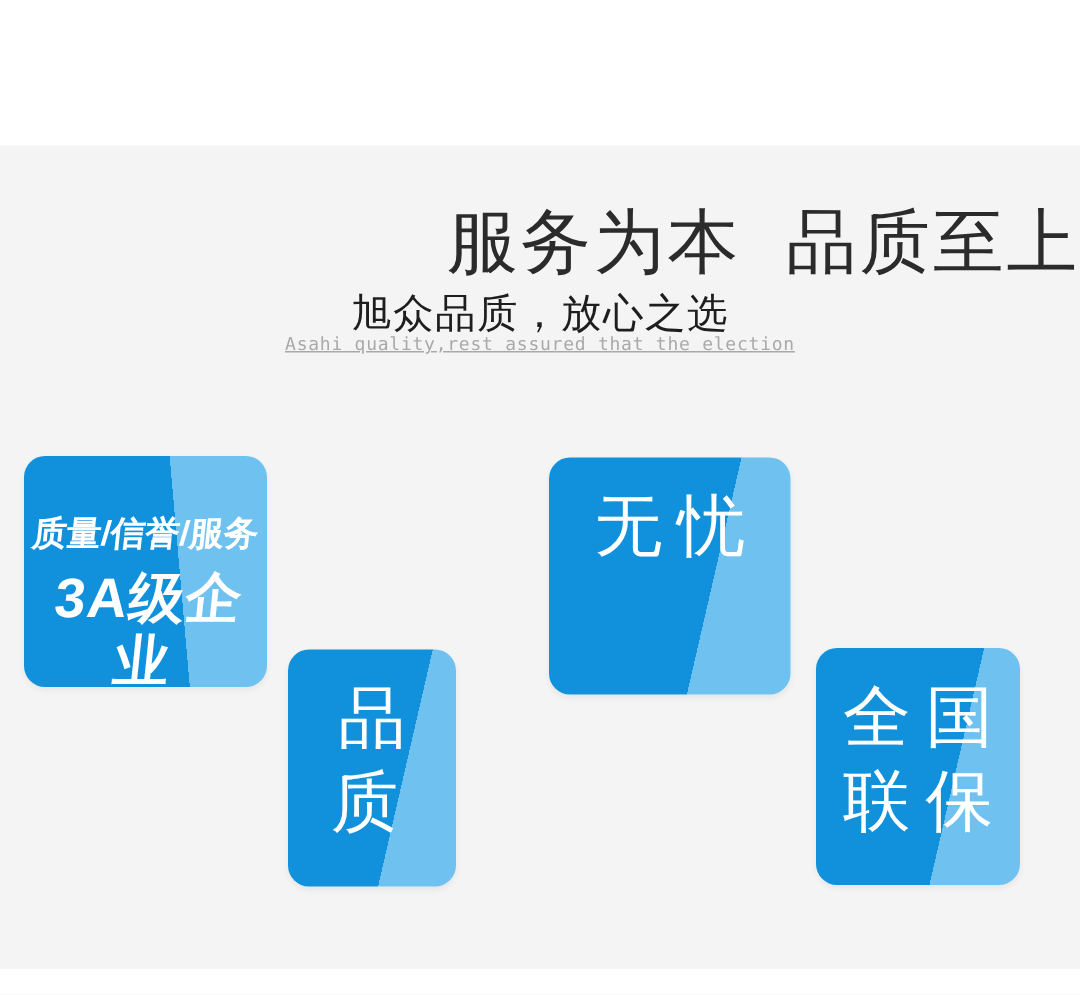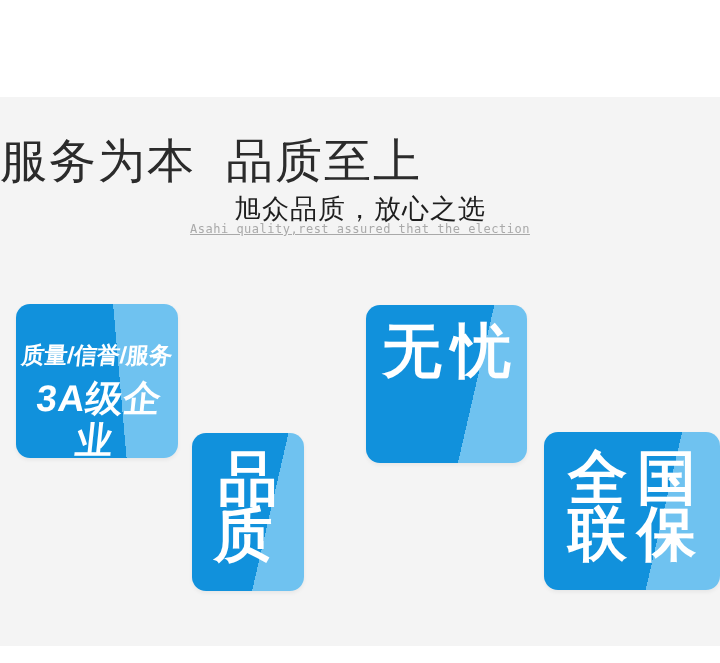--- a/index.html
+++ b/index.html
@@ -8,21 +8,21 @@
     background:var(--page-bg,#fff);
     font-family:"Liberation Sans", sans-serif;
   }
   .stage{position:absolute;left:0;top:0;width:720px;height:663px;}
   .panel{
     position:absolute;left:0;top:97px;width:720px;height:549px;
     background:var(--panel-bg,#f4f4f4);
   }
   .title{
     position:absolute;left:0;top:130px;width:720px;
-    display:flex;justify-content:flex-start;gap:30px;
+    display:flex;justify-content:flex-end;gap:30px;
     font-size:47px;font-weight:300;letter-spacing:2px;
     color:var(--title-color,#2b2b2b);
     font-family:Liberation Serif, serif;
   }
   .subtitle{
     position:absolute;left:0;top:191px;width:720px;text-align:center;
     font-size:27px;letter-spacing:1px;
     color:var(--subtitle-color,#1e1e1e);
     font-family:"DejaVu Serif", serif;
   }
@@ -39,31 +39,31 @@
       var(--badge-dark,#1191dc) var(--split,65%),
       var(--badge-light,#6fc2f0) var(--split,65%));
     color:var(--badge-text,#fff);
     text-align:center;
     box-shadow:0 2px 4px rgba(0,0,0,0.06);
     font-family:"Liberation Sans", sans-serif;
   }
   .badge-1{left:16px;top:304px;width:162px;height:154px;--ang:85deg;--split:63%;}
   .badge-2{left:192px;top:433px;width:112px;height:158px;}
   .badge-3{left:366px;top:305px;width:161px;height:158px;}
-  .badge-4{left:544px;top:432px;width:176px;height:158px;}
+  .badge-4{left:544px;top:432px;width:136px;height:158px;}
   .b1-line1{
     margin-top:36px;font-size:23px;font-weight:bold;
     letter-spacing:0;line-height:30px;transform:skewX(-6deg);
   }
   .b1-line2{
     margin-top:8px;font-size:37px;font-weight:bold;
     line-height:42px;transform:skewX(-6deg);letter-spacing:1px;
   }
   .big-line{
-    font-size:59px;font-weight:bold;line-height:56px;
+    font-size:45px;font-weight:normal;line-height:56px;
     letter-spacing:10px;text-indent:10px;
   }
   .badge-2 .big-line:first-child,
   .badge-3 .big-line:first-child,
   .badge-4 .big-line:first-child{margin-top:18px;}
 </style>
 </head>
 <body>
 
 <div class="stage">

